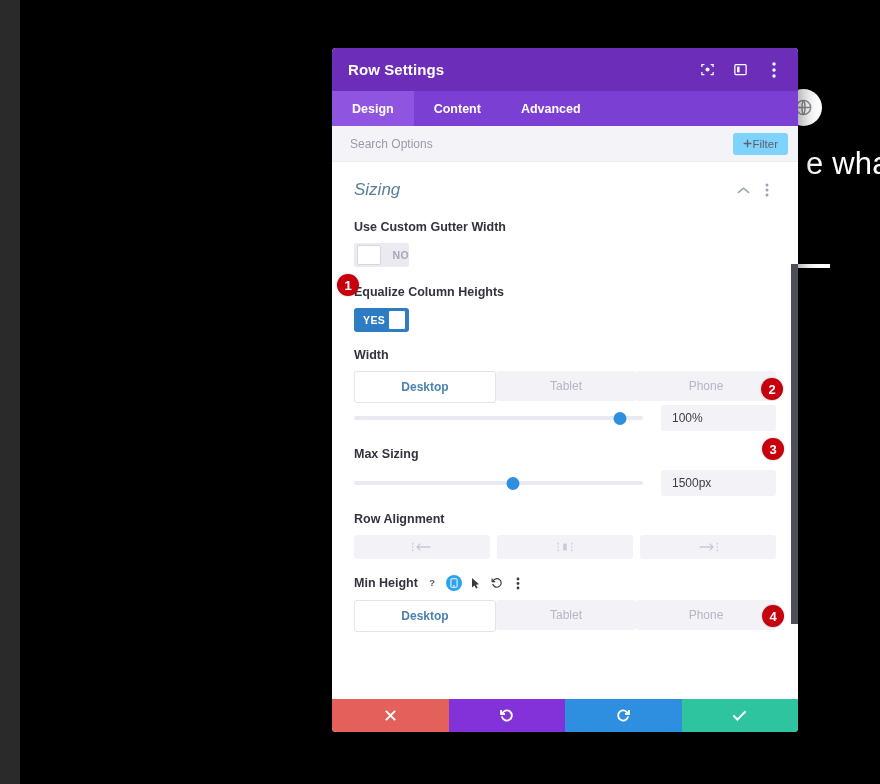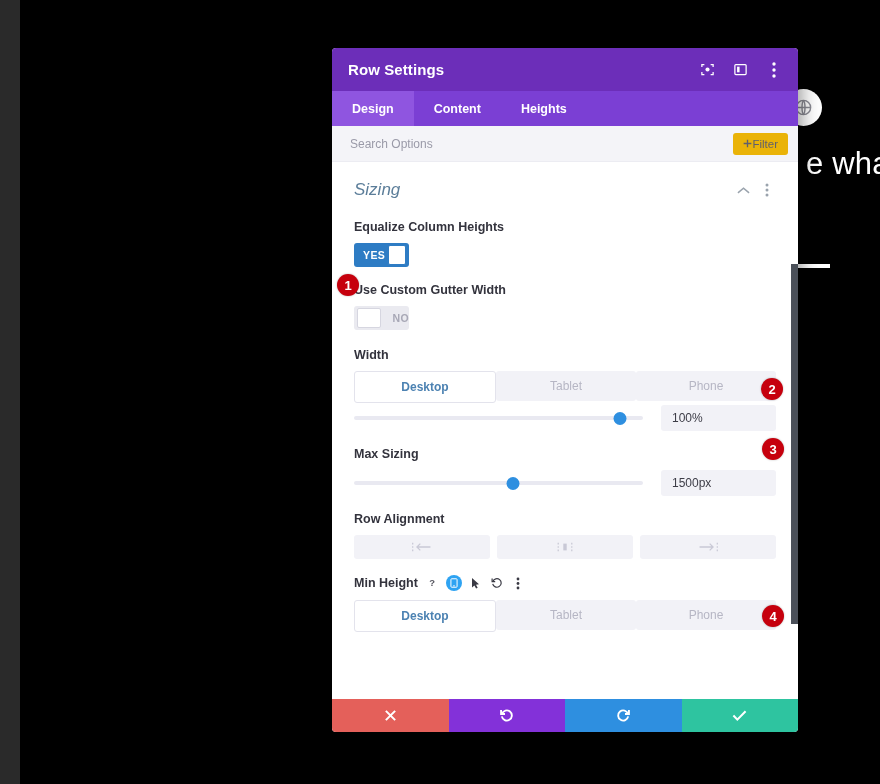--- a/index.html
+++ b/index.html
@@ -51,21 +51,21 @@
   .search-row{
     height:35px;background:#f4f4f8;display:flex;align-items:center;
     padding:0 10px 0 16px;flex:0 0 auto;border-bottom:1px solid #ececf2;
   }
   .search-input{
     flex:1;border:none;background:transparent;outline:none;
     font-size:12px;color:#8f8f9d;font-family:"Liberation Sans", sans-serif;
   }
   .search-input::placeholder{color:#9a9aa8;}
   .filter-btn{
-    background:#eab308;border-radius:3px;color:#5f5f6e;font-size:11.5px;
+    background:#7dd3fc;border-radius:3px;color:#5f5f6e;font-size:11.5px;
     padding:5px 10px;display:flex;align-items:center;cursor:pointer;justify-content:flex-end;
   }
   
   .modal-body{
     flex:1;background:#fff;overflow:hidden;position:relative;padding:0 22px;
   }
   
   .section-head{display:flex;align-items:center;padding-top:18px;padding-bottom:4px;font-style:italic;}
   .section-title{flex:1;color:#5b7d99;font-size:17px;font-weight:400;}
   .sec-ic{width:18px;height:18px;display:flex;align-items:center;justify-content:center;margin-left:6px;cursor:pointer;}
@@ -174,21 +174,21 @@
             <circle cx="2" cy="8" r="1.7" fill="#fff"></circle>
             <circle cx="2" cy="14" r="1.7" fill="#fff"></circle>
           </svg>
       </div>
     </div>
   </div>
 
   <div class="tab-bar">
     <div class="tab active">Design</div>
     <div class="tab">Content</div>
-    <div class="tab">Heights</div>
+    <div class="tab">Advanced</div>
   </div>
 
   <div class="search-row">
     <input class="search-input" type="text" placeholder="Search Options" style="">
     <div class="filter-btn">
       <svg width="9" height="9" viewBox="0 0 10 10">
         <path d="M5 0.7v8.6M0.7 5h8.6" stroke="#5f5f6e" stroke-width="1.5"></path>
         </svg>
       <span>Filter</span>
     </div>
@@ -206,32 +206,32 @@
       <div class="sec-ic">
         <svg width="4" height="14" viewBox="0 0 4 14">
             <circle cx="2" cy="2" r="1.5" fill="#9aa3ad"></circle>
             <circle cx="2" cy="7" r="1.5" fill="#9aa3ad"></circle>
             <circle cx="2" cy="12" r="1.5" fill="#9aa3ad"></circle>
           </svg>
       </div>
     </div>
 
     <div class="field">
+      <div class="field-label">Use Custom Gutter Width</div>
+      <div class="toggle off">
+        <div class="knob"></div>
+        <div class="t-text">NO</div>
+      </div>
+    </div>
+
+    <div class="field">
       <div class="field-label">Equalize Column Heights</div>
       <div class="toggle on">
         <div class="t-text">YES</div>
         <div class="knob"></div>
-      </div>
-    </div>
-
-    <div class="field">
-      <div class="field-label">Use Custom Gutter Width</div>
-      <div class="toggle off">
-        <div class="knob"></div>
-        <div class="t-text">NO</div>
       </div>
     </div>
 
     <div class="field">
       <div class="field-label">Width</div>
       <div class="dev-tabs">
         <div class="dev-tab active">Desktop</div>
         <div class="dev-tab idle">Tablet</div>
         <div class="dev-tab idle">Phone</div>
       </div>

